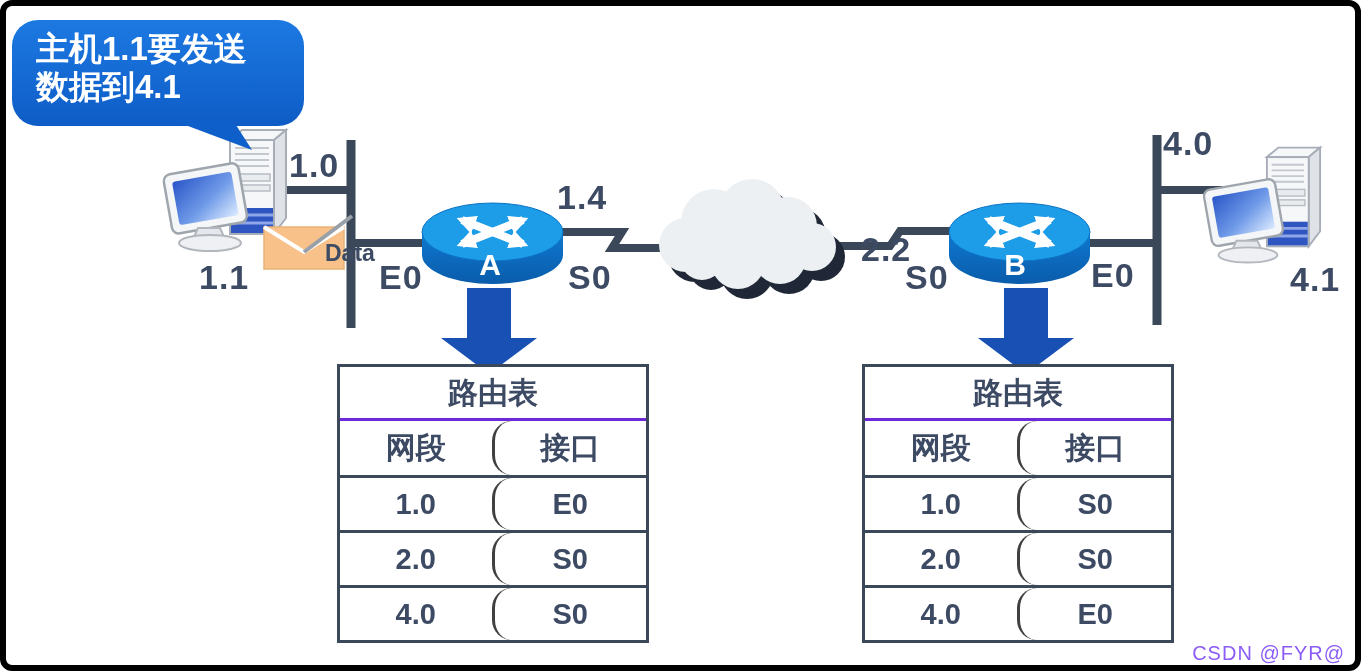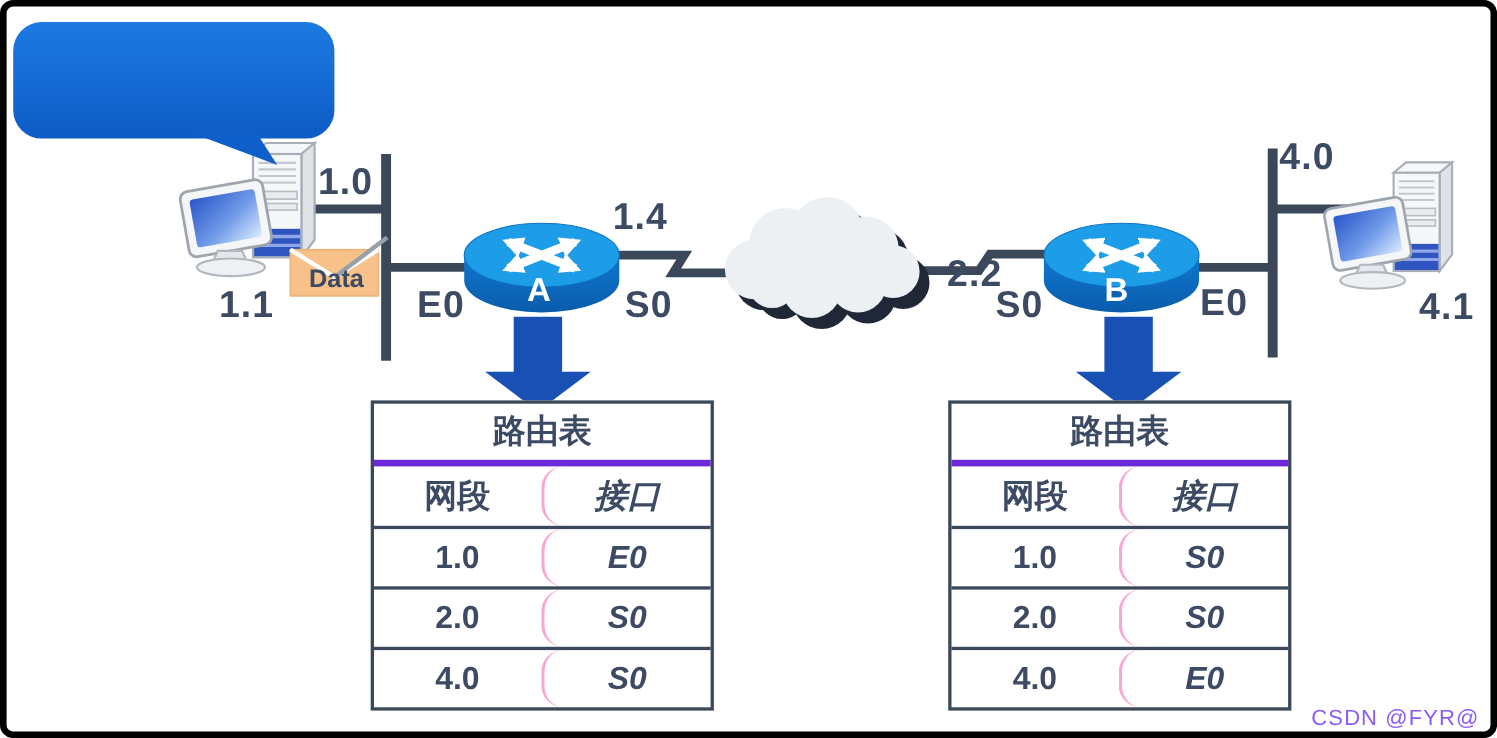--- a/index.html
+++ b/index.html
@@ -2,34 +2,34 @@
 <html><head>
 <meta charset="utf-8">
 <style>
   html,body{margin:0;padding:0;background:#888;}
   .canvas{position:relative;width:1361px;height:671px;background:#ffffff;overflow:hidden;
           font-family:"Liberation Sans",sans-serif;}
   .frame{position:absolute;inset:0;border:6px solid #000;border-radius:12px;z-index:40;pointer-events:none;}
   .gfx{position:absolute;left:0;top:0;z-index:1;}
   .lbl{position:absolute;z-index:3;font-weight:bold;font-size:34px;color:#3d4a63;letter-spacing:1px;white-space:nowrap;}
   .rletter{position:absolute;z-index:3;font-weight:bold;font-size:30px;color:#ffffff;width:40px;text-align:center;}
-  .packet-label{position:absolute;z-index:3;font-weight:bold;font-size:23px;color:#3d4a63;}
+  .packet-label{position:absolute;z-index:3;font-weight:bold;font-size:23px;color:#3d4a63;margin-left:44px;}
   .bubble{position:absolute;left:12px;top:20px;width:292px;height:106px;border-radius:26px;
           background:linear-gradient(#1d79e2,#0e5cc6);z-index:4;box-sizing:border-box;padding:10px 0 0 24px;}
   .bubble-line{font-weight:bold;font-size:33px;line-height:38px;color:#ffffff;white-space:nowrap;}
   .bubble-tail{position:absolute;left:172px;top:120px;width:80px;height:30px;background:#0f5fca;
                clip-path:polygon(0 0,76% 0,100% 100%);z-index:4;}
   .rtable{position:absolute;width:306px;z-index:3;border:3px solid #3b4859;background:#fff;color:#3d4a63;
           text-align:center;font-weight:bold;box-sizing:content-box;}
-  .rt-title{height:51px;line-height:51px;font-size:30px;border-bottom:6px solid #6d28d9;}
+  .rt-title{height:51px;line-height:51px;font-size:30px;border-bottom:3px solid #6d28d9;}
   .rt-row{display:flex;border-bottom:3px solid #3b4859;}
   .rt-row:last-child{border-bottom:0;}
   .rt-cell{flex:1;height:52px;display:flex;align-items:center;justify-content:center;font-size:29px;border-radius:20px;}
   .rt-head .rt-cell{font-size:30px;height:54px;}
-  .rt-cell + .rt-cell{border-left:3px solid #f9a8d4;font-style:italic;}
+  .rt-cell + .rt-cell{border-left:3px solid #404040;}
   #table-a{left:337px;top:364px;}
   #table-b{left:862px;top:364px;}
   .watermark{position:absolute;right:16px;bottom:6px;z-index:3;font-size:20px;color:#8b5cf6;letter-spacing:1px;}
 </style>
 </head>
 <body>
 
 <div class="canvas">
 
   <svg class="gfx" width="1361" height="671" viewBox="0 0 1361 671">
@@ -132,20 +132,22 @@
 
     <g transform="translate(489,288)">
         <use href="#downarrow"></use>
       </g>
     <g transform="translate(1026,288)">
         <use href="#downarrow"></use>
       </g>
   </svg>
 
   <div class="bubble">
+    <div class="bubble-line">主机1.1要发送</div>
+    <div class="bubble-line">数据到4.1</div>
   </div>
   <div class="bubble-tail"></div>
 
   <div class="lbl" style="left:289px;top:146px;">1.0</div>
   <div class="lbl" style="left:199px;top:258px;">1.1</div>
   <div class="lbl" style="left:379px;top:258px;">E0</div>
   <div class="lbl" style="left:557px;top:178px;">1.4</div>
   <div class="lbl" style="left:568px;top:258px;">S0</div>
   <div class="lbl" style="left:861px;top:190px;margin-top:40px;">2.2</div>
   <div class="lbl" style="left:905px;top:258px;">S0</div>

